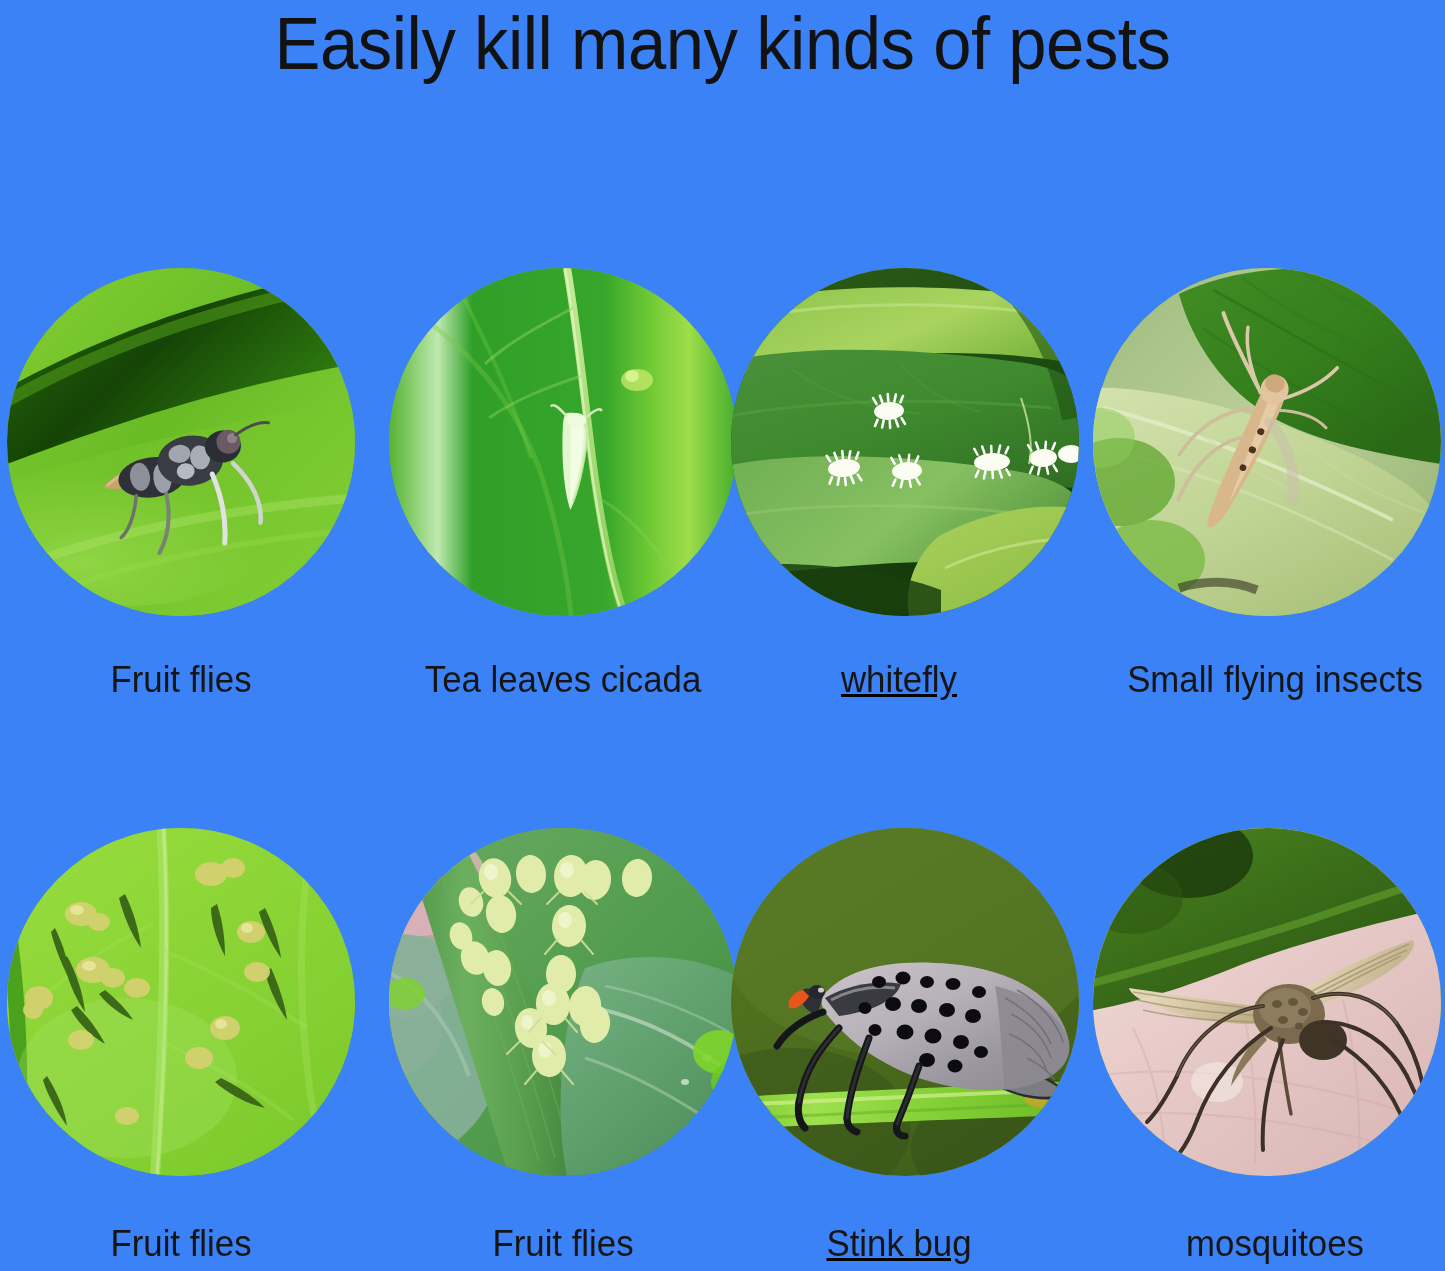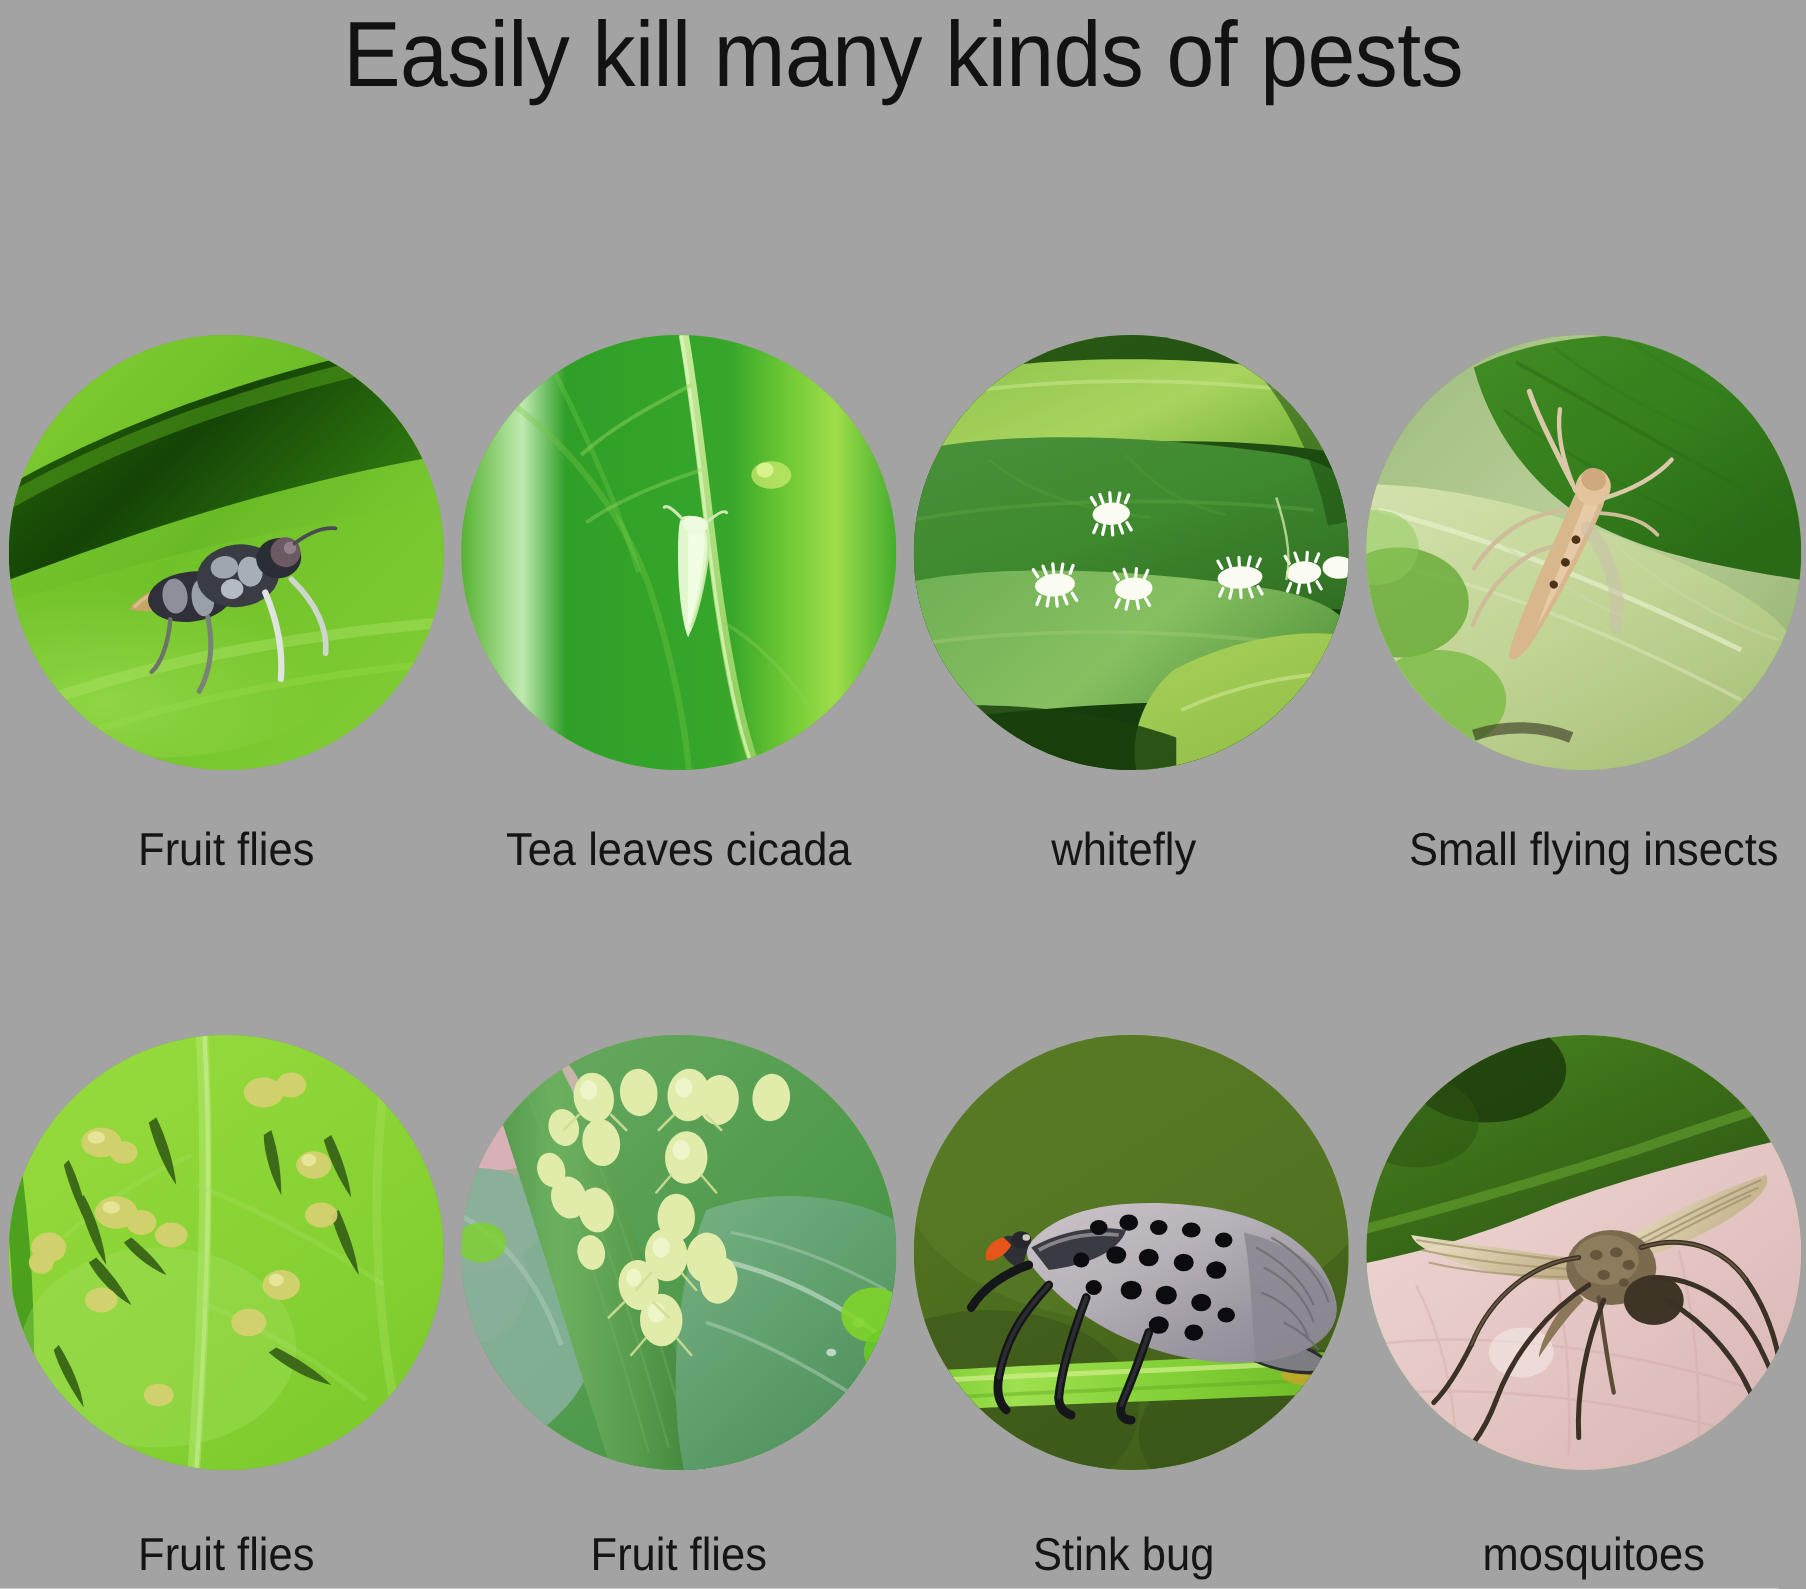--- a/index.html
+++ b/index.html
@@ -9,21 +9,21 @@
     background: #ffffff;
   }
   body {
     font-family: "Liberation Sans", "DejaVu Sans", sans-serif;
     -webkit-font-smoothing: antialiased;
   }
   #page {
     position: relative;
     width: 1445px;
     height: 1271px;
-    background: #a3a3a3;
+    background: #3b82f6;
     overflow: hidden;
   }
 
   
   .page-title {
     position: absolute;
     left: 0;
     top: 4px;
     width: 1445px;
     text-align: center;
@@ -45,22 +45,22 @@
     width: 1261px;
     height: 1271px;
   }
   .pest-cell {
     position: absolute;
     width: 362px;
   }
   .pest-cell.row1 { top: 268px; }
   .pest-cell.row2 { top: 828px; }
   .pest-cell.col1 { left: 0px; }
-  .pest-cell.col2 { left: 362px; }
-  .pest-cell.col3 { left: 724px; }
+  .pest-cell.col2 { left: 382px; }
+  .pest-cell.col3 { left: 724px; text-decoration: underline; }
   .pest-cell.col4 { left: 1086px; }
 
   .thumb {
     position: relative;
     width: 348px;
     height: 348px;
     margin: 0 auto;
     border-radius: 50%;
     overflow: hidden;
     background: #6fb236;

